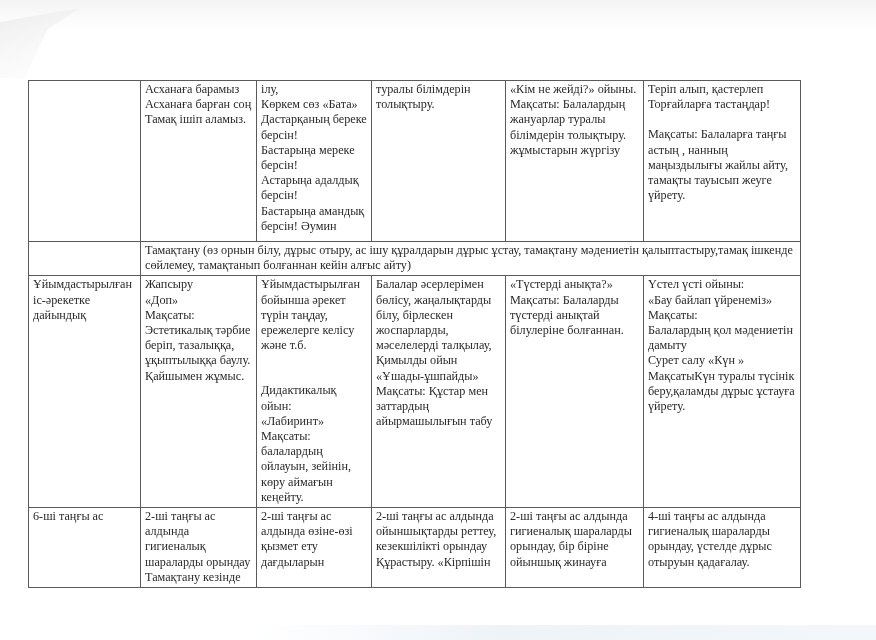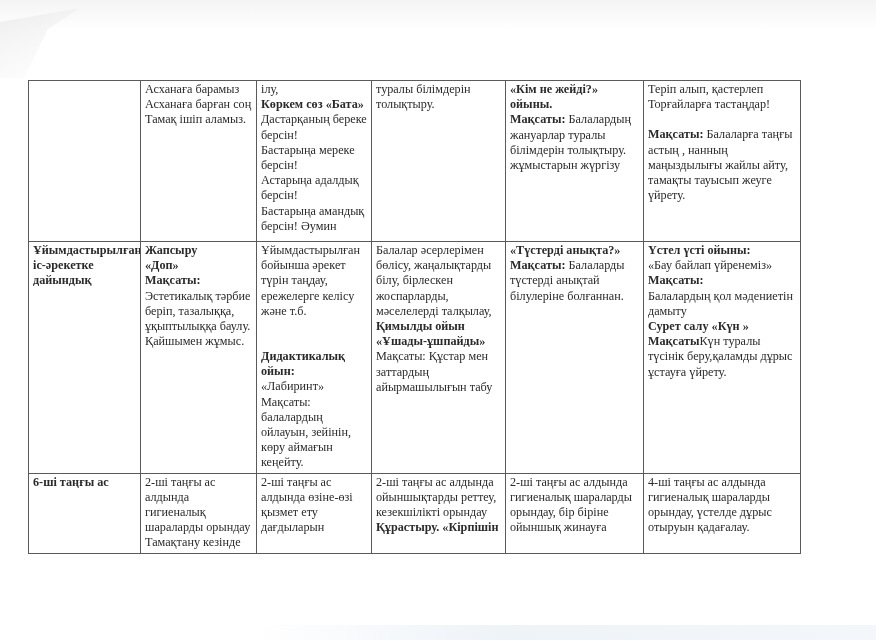--- a/index.html
+++ b/index.html
@@ -51,21 +51,21 @@
       vertical-align: top;
       padding: 1px 4px 2px 4px;
       overflow: hidden;
     }
     .col0 { width: 112px; }
     .col1 { width: 116px; }
     .col2 { width: 115px; }
     .col3 { width: 134px; }
     .col4 { width: 138px; }
     .col5 { width: 157px; }
-    .b { font-weight: bold; }
+    .b { font-weight: normal; }
     .line { display: block; }
     .gap { display: block; height: 15px; }
     .row-a td { height: 157px; }
     .row-b td { height: 27px; }
     .row-c td { height: 217px; }
     .row-d td { height: 68px; }
     .row-e td { height: 60px; }
   </style>
 </head>
 <body>
@@ -104,20 +104,24 @@
         </td>
       <td>
           <span class="line b">«Кім не жейді?» ойыны.</span>
           <span class="line"><span class="b">Мақсаты:</span><span> Балалардың жануарлар туралы білімдерін толықтыру. жұмыстарын жүргізу</span></span>
         </td>
       <td>
           <span class="line">Теріп алып, қастерлеп Торғайларға тастаңдар!</span>
           <span class="gap"></span>
           <span class="line"><span class="b">Мақсаты:</span><span> Балаларға таңғы астың , нанның маңыздылығы жайлы айту, тамақты тауысып жеуге үйрету.</span></span>
         </td>
+    </tr>
+    <tr class="row-b">
+      <td class="b"></td>
+      <td colspan="5">Тамақтану (өз орнын білу, дұрыс отыру, ас ішу құралдарын дұрыс ұстау, тамақтану мәдениетін қалыптастыру,тамақ ішкенде сөйлемеу, тамақтанып болғаннан кейін алғыс айту)</td>
     </tr>
     <tr class="row-c">
       <td class="b">Ұйымдастырылған іс-әрекетке дайындық</td>
       <td>
           <span class="line b">Жапсыру</span>
           <span class="line b"> «Доп»</span>
           <span class="line b">Мақсаты:</span>
           <span class="line">Эстетикалық тәрбие беріп, тазалыққа, ұқыптылыққа баулу. Қайшымен жұмыс.</span>
         </td>
       <td>

